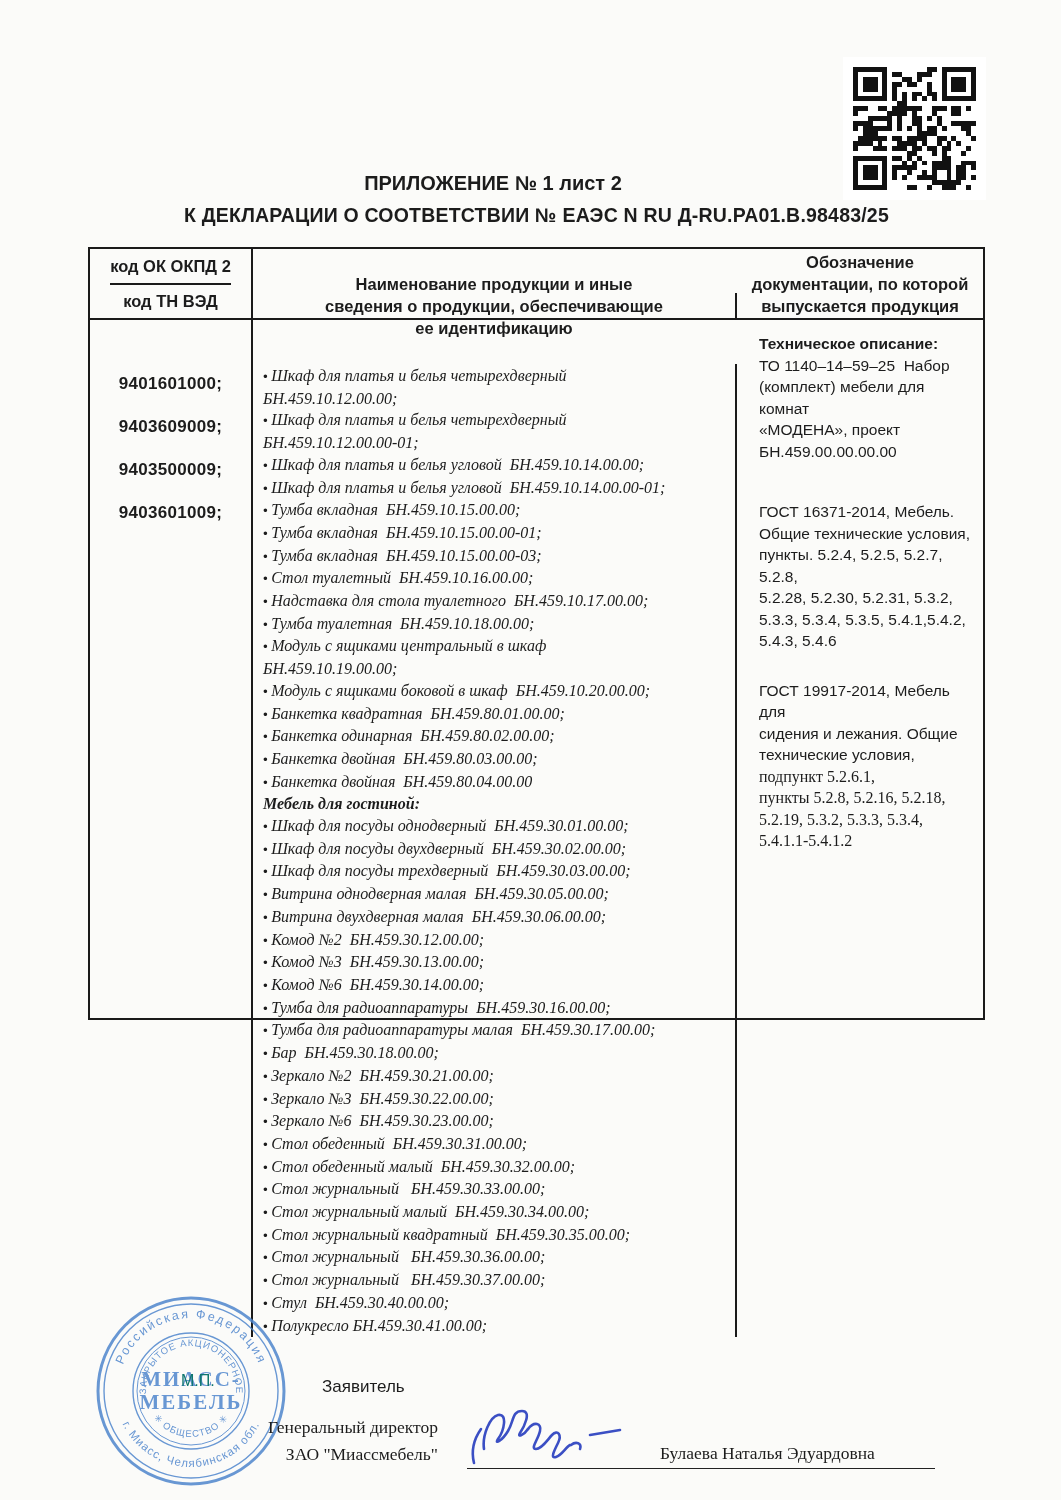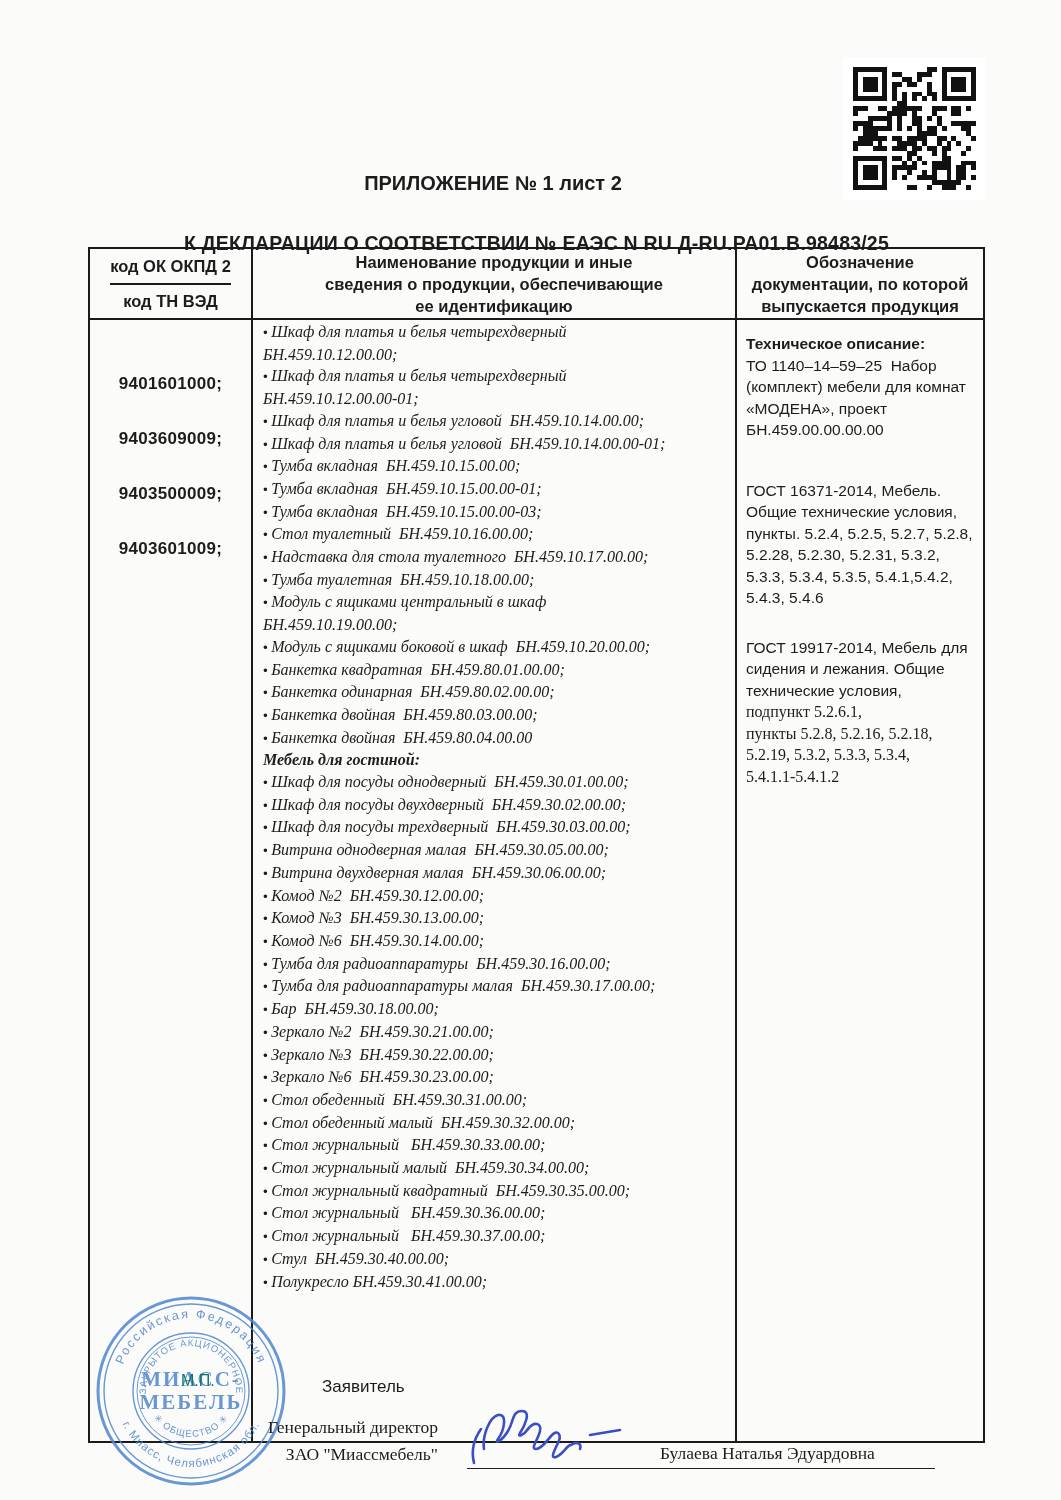--- a/index.html
+++ b/index.html
@@ -4,49 +4,49 @@
 <style>
   html,body{margin:0;padding:0;}
   body{width:1061px;height:1500px;background:#fbfbf9;position:relative;
        font-family:"Liberation Sans",sans-serif;color:#1c1c1c;overflow:hidden;}
   .page{position:absolute;inset:0;}
 
   
   .qr{position:absolute;left:843px;top:57px;width:143px;height:143px;}
   .title{position:absolute;left:88px;top:172px;width:810px;text-align:center;
          font-size:20px;font-weight:bold;}
-  .subtitle{position:absolute;left:88px;top:232px;width:897px;text-align:center;
+  .subtitle{position:absolute;left:88px;top:204px;width:897px;text-align:center;
             font-size:19.5px;font-weight:bold;letter-spacing:.2px;}
 
   
-  .doc-table{position:absolute;left:88px;top:247px;width:897px;height:1196px;
+  .doc-table{position:absolute;left:88px;top:247px;width:897px;height:773px;
              border:2.5px solid #1a1a1a;box-sizing:border-box;
              display:grid;grid-template-columns:163px 484px 1fr;
              grid-template-rows:71px 1fr;}
   .cell{box-sizing:border-box;}
   .h-cell{border-bottom:2px solid #1a1a1a;font-weight:bold;font-size:16.5px;
           display:flex;align-items:center;justify-content:center;text-align:center;
           line-height:22px;white-space:pre-line;}
   .col-a{border-right:2px solid #1a1a1a;}
-  .col-b{border-right:2px solid #1a1a1a;}
+  .col-b{border-right:2px solid #1a1a1a;margin-top:44px;}
   .h-split{display:flex;flex-direction:column;padding:0;}
   .h-sub{flex:1;display:flex;align-items:center;justify-content:center;}
   .h-sub.first{border-bottom:2px solid #1a1a1a;}
 
-  .codes-cell{padding-top:54px;display:flex;flex-direction:column;gap:35px;
+  .codes-cell{padding-top:54px;display:flex;flex-direction:column;gap:23px;
               align-items:center;}
   .code{font-size:17px;font-weight:bold;letter-spacing:.3px;}
 
   .prod-cell{padding:1px 8px 0 10px;font-family:"Liberation Serif",serif;
              font-size:16px;line-height:21.7px;font-style:italic;}
   .prod{white-space:pre-line;}
   .prod .bullet{font-family:"Liberation Sans",sans-serif;font-size:13px;}
   .prod.head{font-weight:bold;}
 
-  .docs-cell{padding:13px 6px 0 9px;font-size:15.5px;line-height:21.5px;}
+  .docs-cell{padding:13px 6px 0 22px;font-size:15.5px;line-height:21.5px;}
   .docp{white-space:pre-line;margin:0;}
   .db{font-weight:bold;}
   .dr{font-family:"Liberation Serif",serif;font-size:16px;}
 
   
   .stamp{position:absolute;left:93px;top:1291px;width:196px;height:200px;opacity:.85;}
   .mp-label{position:absolute;left:181px;top:1372px;font-size:16px;color:#0f766e;}
   .applicant{position:absolute;left:322px;top:1377px;font-size:17px;}
   .position{position:absolute;left:268px;top:1414px;font-family:"Liberation Serif",serif;
             font-size:17.5px;line-height:27px;white-space:pre-line;text-align:right;}

